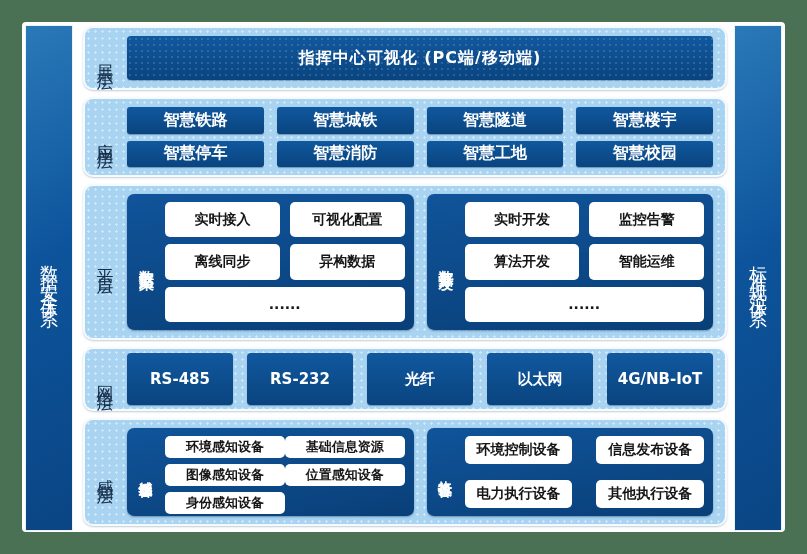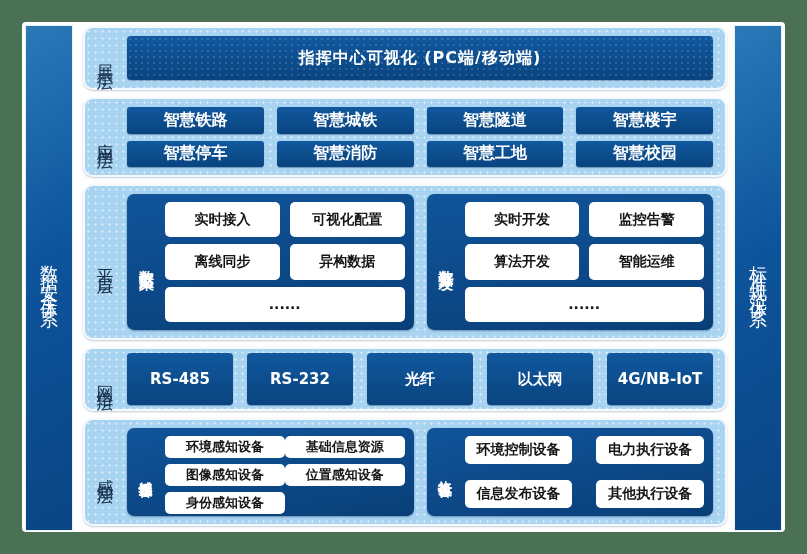--- a/index.html
+++ b/index.html
@@ -195,22 +195,22 @@
               <div class="white-box">位置感知设备</div>
               <div class="white-box">身份感知设备</div>
             </div>
           </div>
           <div class="group">
             <div class="group-label">
               <span class="v" style="font-size:14px;letter-spacing:1px;">执行设备</span>
             </div>
             <div class="group-grid exec-grid">
               <div class="white-box">环境控制设备</div>
+              <div class="white-box">信息发布设备</div>
               <div class="white-box">电力执行设备</div>
-              <div class="white-box">信息发布设备</div>
               <div class="white-box">其他执行设备</div>
             </div>
           </div>
         </div>
       </div>
     </div>
 
   </div>
 
   <div class="sidebar right">

